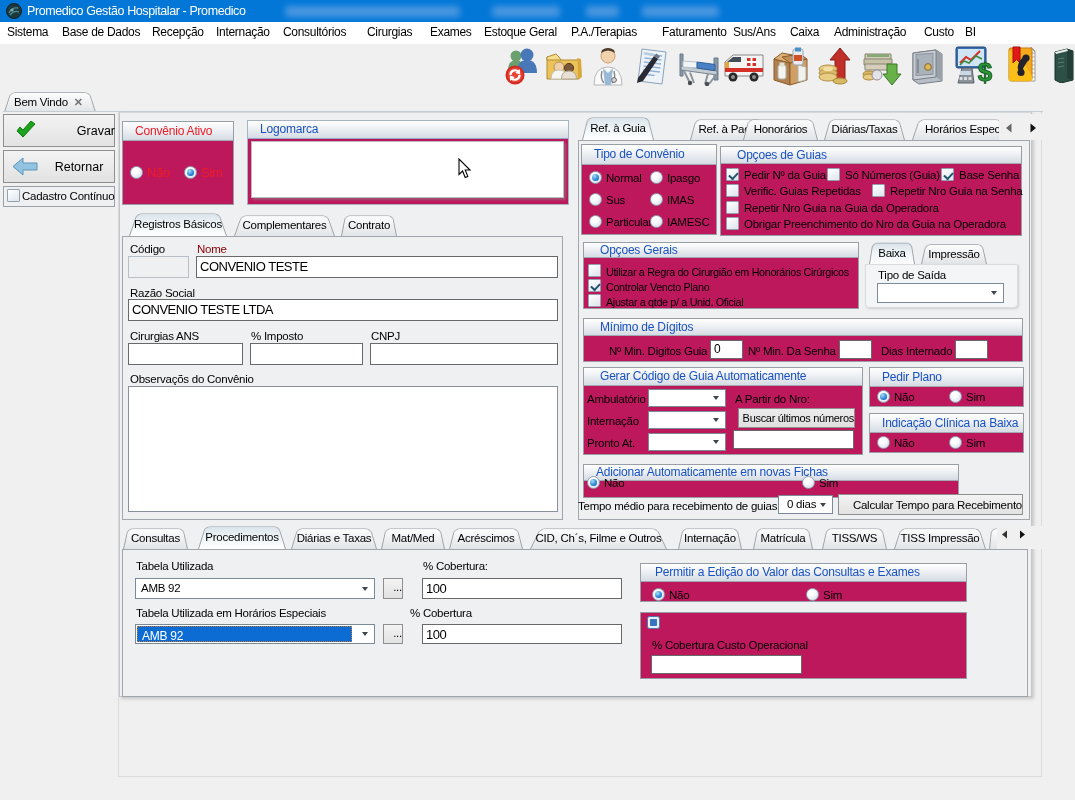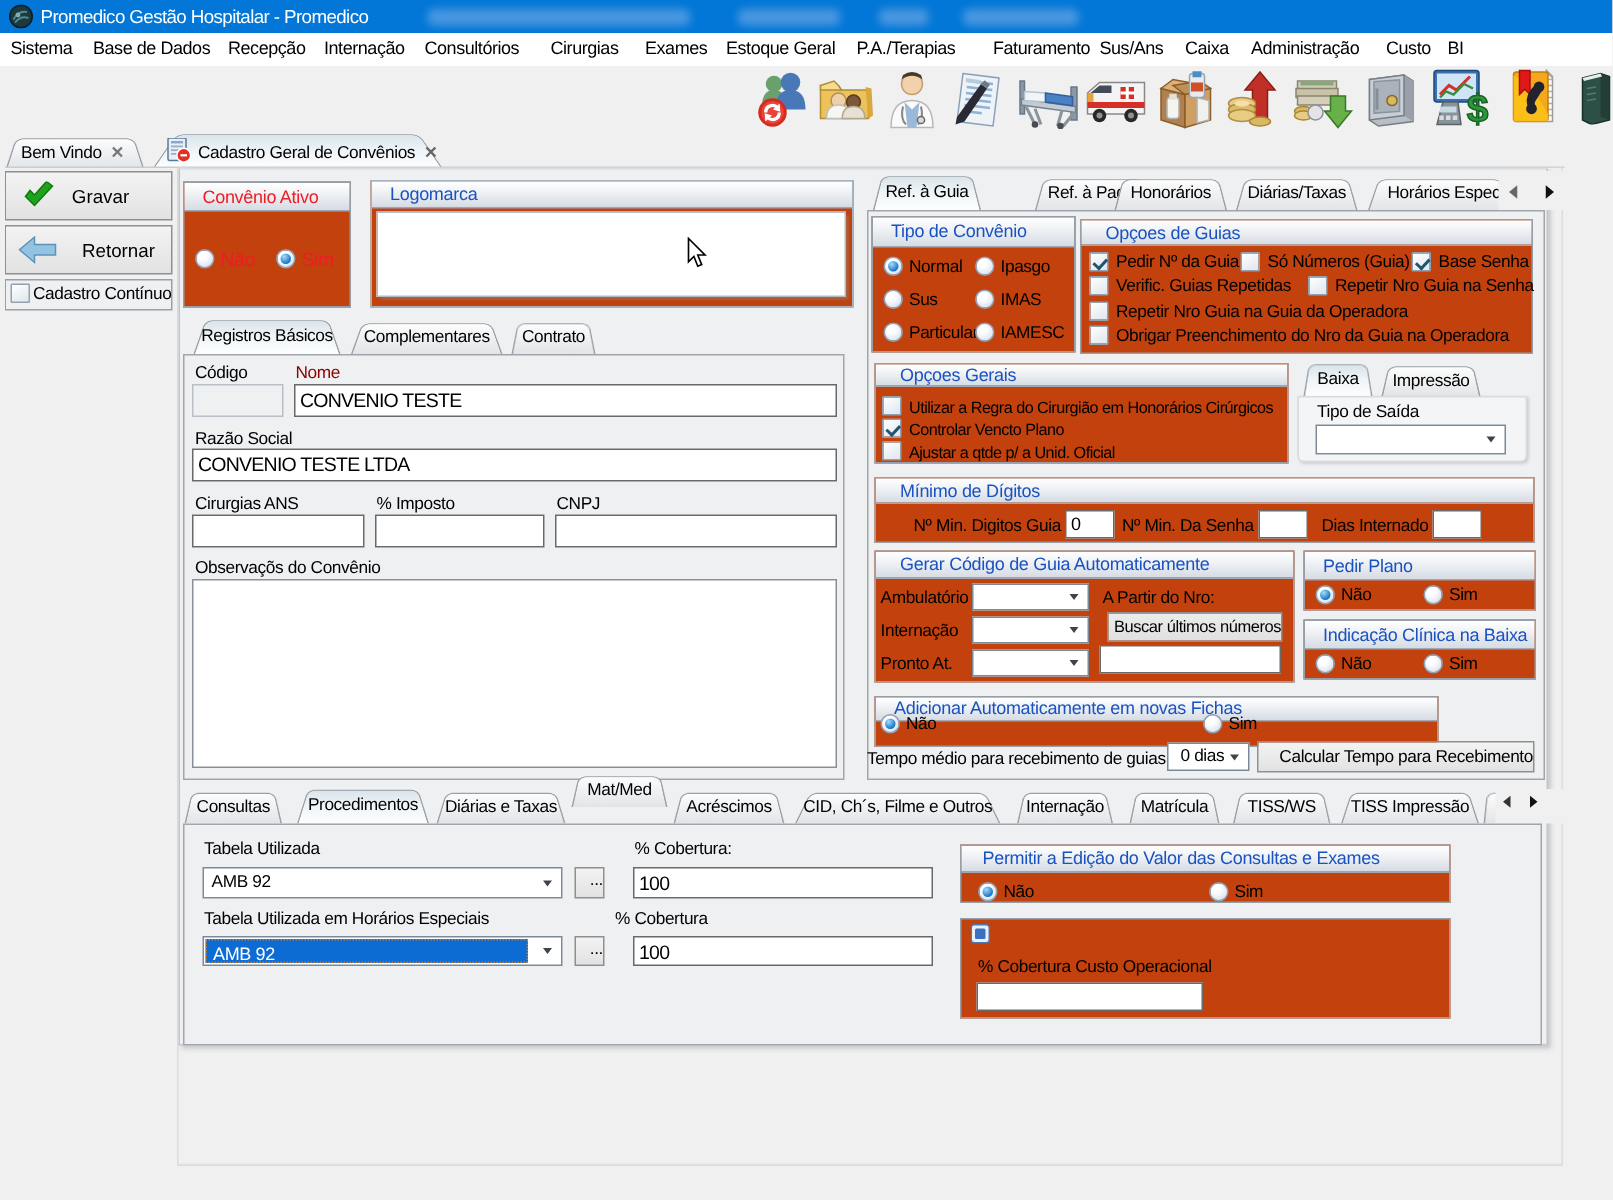--- a/index.html
+++ b/index.html
@@ -1,19 +1,19 @@
 <!DOCTYPE html>
 <html><head><meta charset="utf-8"><style>
 *{margin:0;padding:0;box-sizing:border-box}
 html,body{width:1075px;height:800px;background:#f0f0f0;font-family:"Liberation Sans",sans-serif;overflow:hidden}
 body{position:relative}
 .a{position:absolute}
 .lbl{position:absolute;font-size:11.5px;letter-spacing:-0.25px;color:#000;white-space:nowrap;line-height:14px}
 .sm{font-size:10.8px !important;letter-spacing:-0.35px !important}
-.gb{position:absolute;border:1px solid #989ea6;background:#c2410c}
+.gb{position:absolute;border:1px solid #989ea6;background:#be185d}
 .gbt{background:linear-gradient(#ffffff 0%,#f0f2f5 40%,#d6dce4 100%);border-bottom:1px solid #a2a8b2;font-size:12px;letter-spacing:-0.2px;color:#1952c1;padding-left:12px;white-space:nowrap;overflow:hidden}
 .inp{position:absolute;background:#fff;border:1px solid #696969;font-size:13px;letter-spacing:-0.5px;padding:2px 3px 0;white-space:nowrap;overflow:hidden;color:#000}
 .rad{position:absolute;width:13px;height:13px;border-radius:50%;border:1px solid #91a0b4;background:radial-gradient(circle at 38% 32%,#ffffff 25%,#e2e8ef 70%,#c8d2dc)}
 .rad.on::after{content:"";position:absolute;left:2px;top:2px;width:7px;height:7px;border-radius:50%;background:radial-gradient(circle at 35% 30%,#9fe0f7,#1b74cf 70%,#0c56a8)}
 .cb{position:absolute;width:13px;height:13px;border:1px solid #93a0b0;border-radius:1px;background:linear-gradient(150deg,#ffffff,#dfe6ed)}
 .cb.on::after{content:"";position:absolute;left:2px;top:3px;width:7px;height:4px;border-left:2px solid #21546f;border-bottom:2px solid #21546f;transform:rotate(-47deg)}
 .btn{position:absolute;border:1px solid #8f8f8f;background:linear-gradient(#f3f3f3,#e2e2e2);text-align:right;font-size:11.5px;letter-spacing:-0.25px;color:#000}
 .tab{position:absolute}
 .tab i{position:absolute;left:0;right:0;top:-5px;bottom:0;display:block;background:linear-gradient(#fdfdfd,#e2e5e8);border:1px solid #9ba1a8;border-bottom:none;border-radius:6px 6px 0 0;transform:perspective(40px) rotateX(16deg);transform-origin:50% 100%}
 .tab.on i{background:linear-gradient(#d9e4ea 0%,#eef4f7 50%,#fdfefe 100%)}
@@ -178,45 +178,32 @@
     <path d="M14 2 L20 4 L20 33 L14 31 Z" fill="#223e37"></path>
     <path d="M2 5 L14 2 L15 4 L3 7 Z" fill="#e8ece8"></path>
     <path d="M5 12 l6 -1 M5 16 l6 -1 M5 20 l6 -1" stroke="#5a7a6e" stroke-width="1"></path>
   </svg>
 
 <div class="a" id="pagetabs" style="left:0;top:88px;width:1075px;height:24px">
 <div class="tab" style="left:4px;top:5px;width:92px;height:19px">
       <i></i>
       <s style="line-height:19px;text-align:left;padding-left:10px">Bem Vindo&nbsp;&nbsp;<b style="color:#777;font-weight:bold;font-size:11px">✕</b></s>
     </div>
-<div class="tab on" style="left:102px;top:1px;width:193px;height:23px">
-      <i></i>
-      <s style="line-height:26px;text-align:left;padding-left:30px">Cadastro Geral de Convênios&nbsp;&nbsp;<b style="color:#666;font-weight:bold;font-size:11px">✕</b></s>
-<svg class="a" style="left:9px;top:3px" width="17" height="17" viewBox="0 0 17 17">
-        <rect x="1" y="0" width="12" height="15" rx="1" fill="#e8eef4" stroke="#5a7a9a"></rect>
-        <rect x="3" y="2" width="8" height="1.6" fill="#8aa8c8"></rect>
-        <rect x="3" y="5" width="8" height="1.2" fill="#9ab0c8"></rect>
-        <rect x="3" y="7.5" width="8" height="1.2" fill="#9ab0c8"></rect>
-        <rect x="3" y="10" width="6" height="1.2" fill="#9ab0c8"></rect>
-        <circle cx="11.5" cy="11.5" r="4.6" fill="#e03028" stroke="#fff"></circle>
-        <rect x="9.3" y="10.8" width="4.4" height="1.5" fill="#fff"></rect>
-      </svg>
-</div>
 </div>
 <div class="a" style="left:3px;top:111px;width:1040px;height:1px;background:#c8cdd2"></div>
 
 <div class="a" style="left:118px;top:112px;width:924px;height:665px;border:1px solid #dcdcdc;border-top:none;background:#f0f0f0"></div>
 <div class="a" style="left:119px;top:112px;width:913px;height:585px;background:#eff0f1;border:1px solid #c2c6ca;border-top:1px solid #d5d8db;box-shadow:2px 2px 3px rgba(150,150,150,.45)"></div>
 
 <div class="a" id="sidebar" style="left:3px;top:112px;width:112px;height:96px">
 <div class="btn" style="left:0;top:2px;width:112px;height:33px"></div>
 <svg class="a" style="left:12px;top:9px" width="22" height="20" viewBox="0 0 22 20">
       <path d="M2 10 L8 16 L20 3 L16 0 L8 9 L5 6 Z" fill="#1fa31f" stroke="#0c7a0c" stroke-width="1"></path>
     </svg>
-<div class="a" style="left:0;top:12px;width:112px;text-align:center;font-size:12.5px;padding-left:16px">Gravar</div>
+<div class="a" style="left:0;top:12px;width:112px;text-align:right;font-size:12.5px;padding-left:16px">Gravar</div>
 <div class="btn" style="left:0;top:38px;width:112px;height:33px"></div>
 <svg class="a" style="left:9px;top:45px" width="26" height="20" viewBox="0 0 26 20">
       <path d="M11 1 L11 6 L25 6 L25 13 L11 13 L11 18 L1 9.5 Z" fill="#92c3e0" stroke="#5e93b8" stroke-width="1"></path>
     </svg>
 <div class="a" style="left:0;top:48px;width:112px;text-align:center;font-size:12.5px;padding-left:40px">Retornar</div>
 <div class="a" style="left:0;top:74px;width:112px;height:21px;border:1px solid #9aa0a6;background:#eff0f1"></div>
 <span class="cb" style="left:4px;top:77px"></span>
 <span class="a" style="left:19px;top:78px;font-size:11.5px;letter-spacing:-0.25px">Cadastro Contínuo</span>
 </div>
 
@@ -399,21 +386,21 @@
       <s style="line-height:19px">Consultas</s>
     </div>
 <div class="tab on" style="left:198px;top:526px;width:88px;height:23px">
       <i></i>
       <s style="line-height:22px">Procedimentos</s>
     </div>
 <div class="tab" style="left:291px;top:529px;width:86px;height:20px">
       <i></i>
       <s style="line-height:19px">Diárias e Taxas</s>
     </div>
-<div class="tab" style="left:381px;top:518px;width:64px;height:20px">
+<div class="tab" style="left:381px;top:529px;width:64px;height:20px">
       <i></i>
       <s style="line-height:19px">Mat/Med</s>
     </div>
 <div class="tab" style="left:449px;top:529px;width:74px;height:20px">
       <i></i>
       <s style="line-height:19px">Acréscimos</s>
     </div>
 <div class="tab" style="left:530px;top:529px;width:137px;height:20px">
       <i></i>
       <s style="line-height:19px">CID, Ch´s, Filme e Outros</s>

